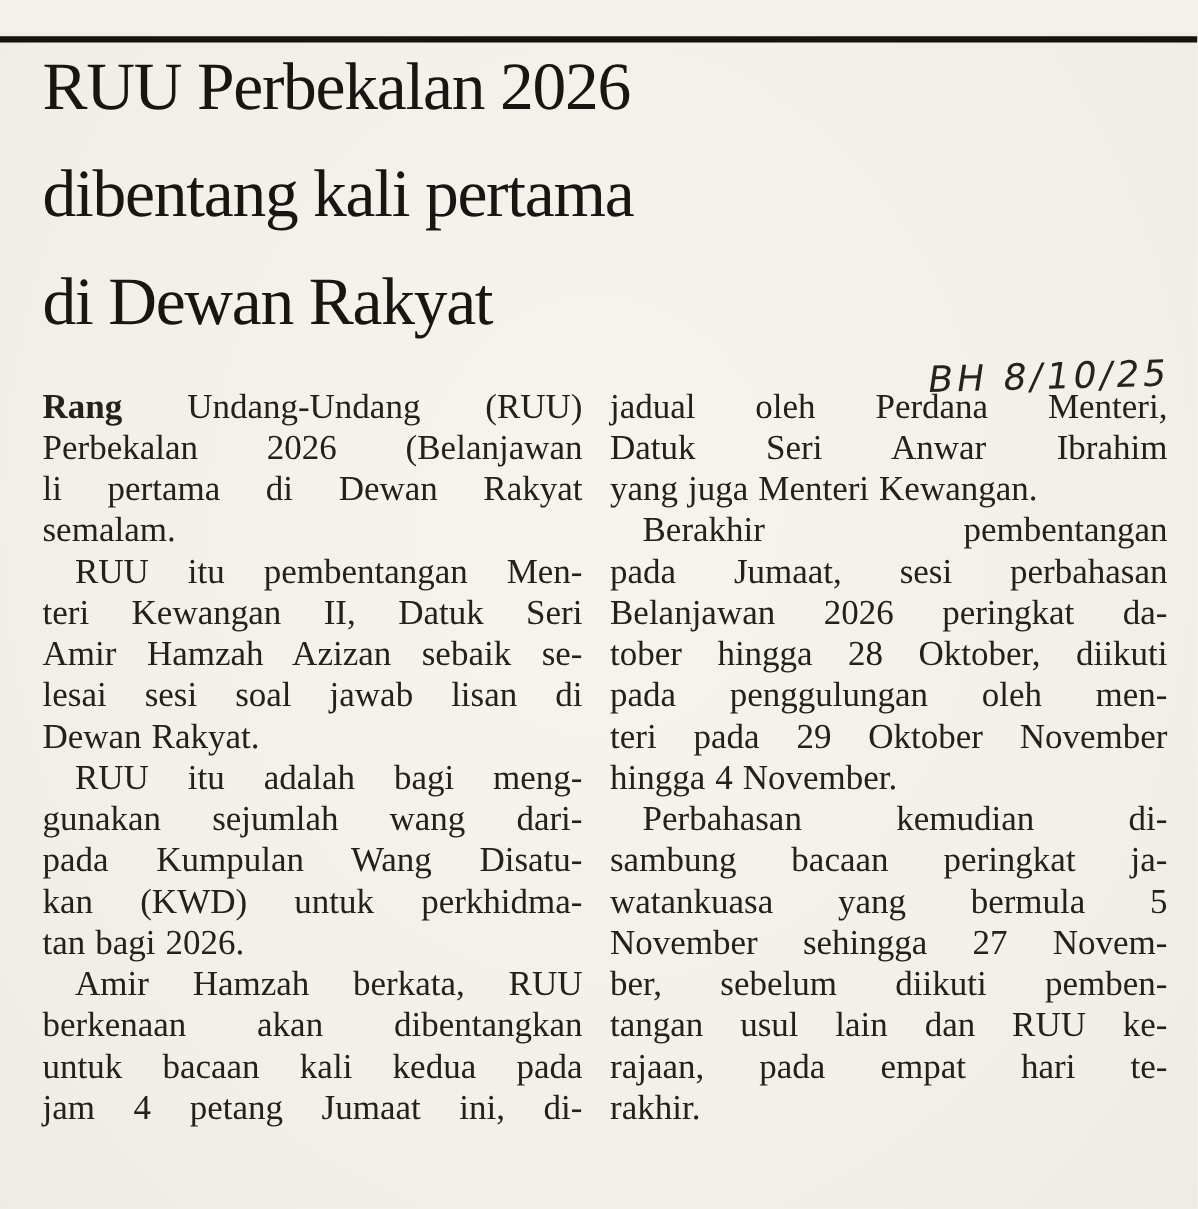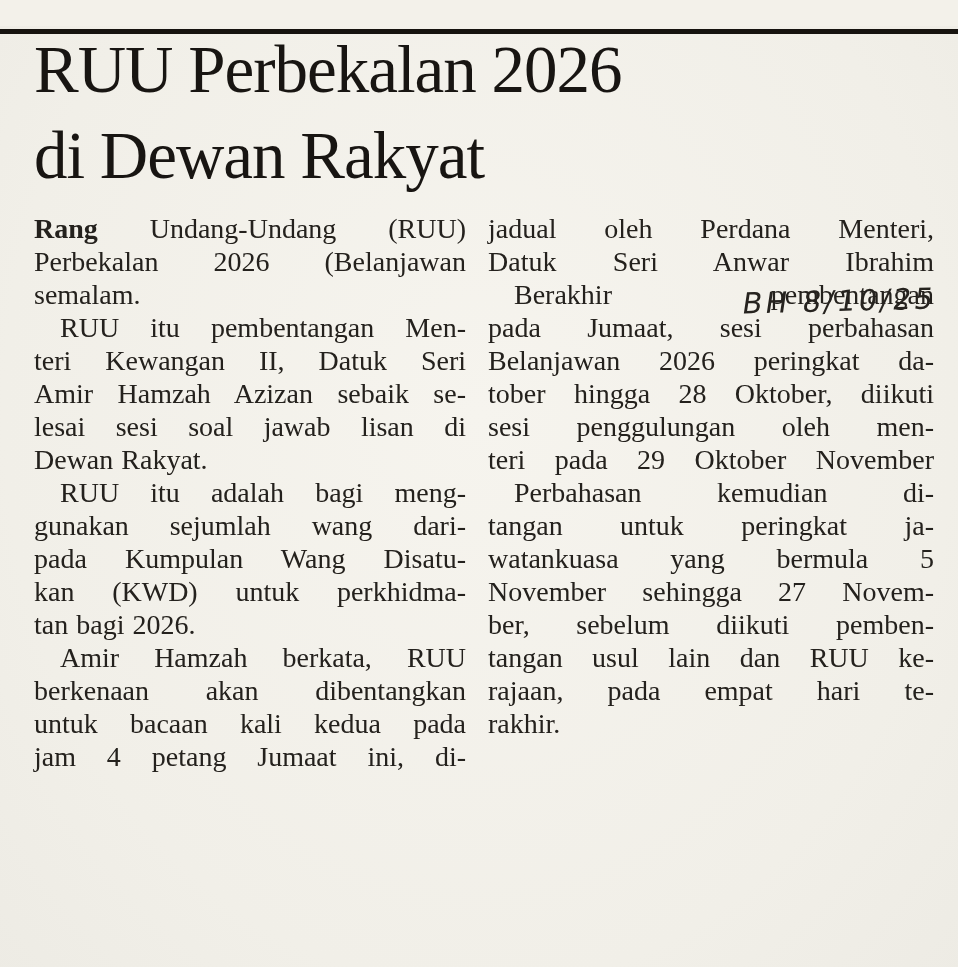--- a/index.html
+++ b/index.html
@@ -27,21 +27,21 @@
   .top-rule {
     position: absolute;
     top: 3px;
     left: 0;
     width: 958px;
     height: 5px;
     background: #16130f;
   }
   .headline {
     margin: 26px 0 0 0;
-    font-size: 67px;
+    font-size: 54px;
     line-height: 86px;
     font-weight: normal;
     letter-spacing: -1px;
     color: #181512;
   }
   .headline-line {
     white-space: nowrap;
   }
   .annotation {
     position: absolute;
@@ -50,21 +50,21 @@
     font-family: "DejaVu Sans", sans-serif;
     font-size: 29px;
     letter-spacing: 3px;
     color: #26231f;
     transform: skewX(-10deg) rotate(-1.5deg);
     white-space: nowrap;
   }
   .columns {
     display: flex;
     gap: 22px;
-    margin-top: 14px;
+    margin-top: 25px;
   }
   .col {
     font-size: 28px;
     line-height: 33px;
     color: #24211d;
   }
   .col-1 { width: 432px; flex: 0 0 432px; }
   .col-2 { flex: 1; }
   .para { margin: 0; }
   .line {
@@ -79,30 +79,32 @@
 </style>
 </head>
 <body>
 
 <div class="page">
 
   <div class="top-rule"></div>
 
   <h1 class="headline">
     <div class="headline-line">RUU Perbekalan 2026</div>
+    <div class="headline-line">dibentang kali pertama</div>
     <div class="headline-line">di Dewan Rakyat</div>
   </h1>
 
   <div class="annotation">BH 8/10/25</div>
 
   <div class="columns">
     <div class="col col-1">
         <div class="para">
           <div class="line"><b>Rang</b> Undang-Undang (RUU)</div>
           <div class="line">Perbekalan 2026 (Belanjawan</div>
+          <div class="line">li pertama di Dewan Rakyat</div>
           <div class="line last">semalam.</div>
         </div>
         <div class="para">
           <div class="line indent">RUU itu pembentangan Men-</div>
           <div class="line">teri Kewangan II, Datuk Seri</div>
           <div class="line">Amir Hamzah Azizan sebaik se-</div>
           <div class="line">lesai sesi soal jawab lisan di</div>
           <div class="line last">Dewan Rakyat.</div>
         </div>
         <div class="para">
@@ -116,32 +118,34 @@
           <div class="line indent">Amir Hamzah berkata, RUU</div>
           <div class="line">berkenaan akan dibentangkan</div>
           <div class="line">untuk bacaan kali kedua pada</div>
           <div class="line">jam 4 petang Jumaat ini, di-</div>
         </div>
       </div>
     <div class="col col-2">
         <div class="para">
           <div class="line">jadual oleh Perdana Menteri,</div>
           <div class="line">Datuk Seri Anwar Ibrahim</div>
+          <div class="line last">yang juga Menteri Kewangan.</div>
         </div>
         <div class="para">
           <div class="line indent">Berakhir pembentangan</div>
           <div class="line">pada Jumaat, sesi perbahasan</div>
           <div class="line">Belanjawan 2026 peringkat da-</div>
           <div class="line">tober hingga 28 Oktober, diikuti</div>
-          <div class="line">sesi penggulungan oleh men-</div>
+          <div class="line">pada penggulungan oleh men-</div>
           <div class="line">teri pada 29 Oktober November</div>
+          <div class="line last">hingga 4 November.</div>
         </div>
         <div class="para">
           <div class="line indent">Perbahasan kemudian di-</div>
-          <div class="line">tangan untuk peringkat ja-</div>
+          <div class="line">sambung bacaan peringkat ja-</div>
           <div class="line">watankuasa yang bermula 5</div>
           <div class="line">November sehingga 27 Novem-</div>
           <div class="line">ber, sebelum diikuti pemben-</div>
           <div class="line">tangan usul lain dan RUU ke-</div>
           <div class="line">rajaan, pada empat hari te-</div>
           <div class="line last">rakhir.</div>
         </div>
       </div>
   </div>
 

